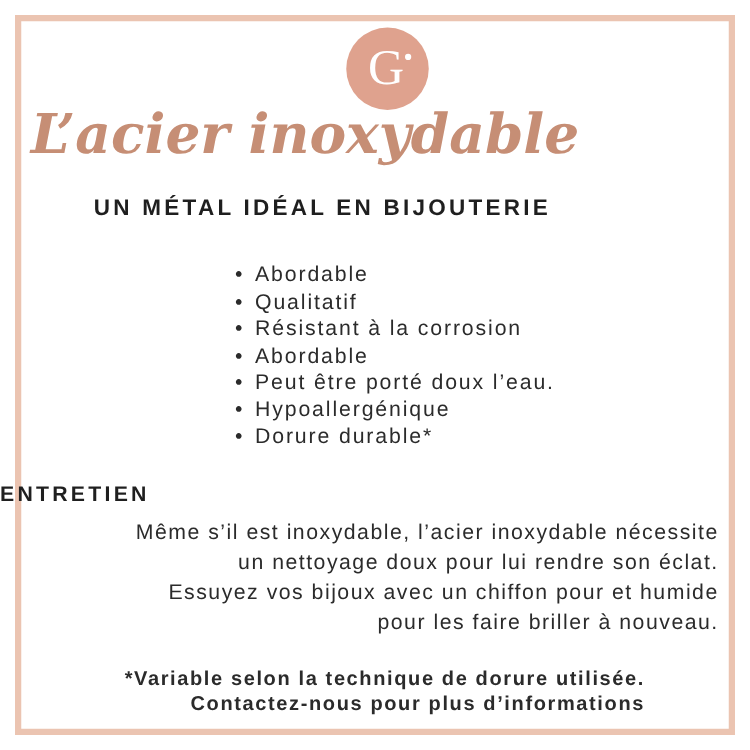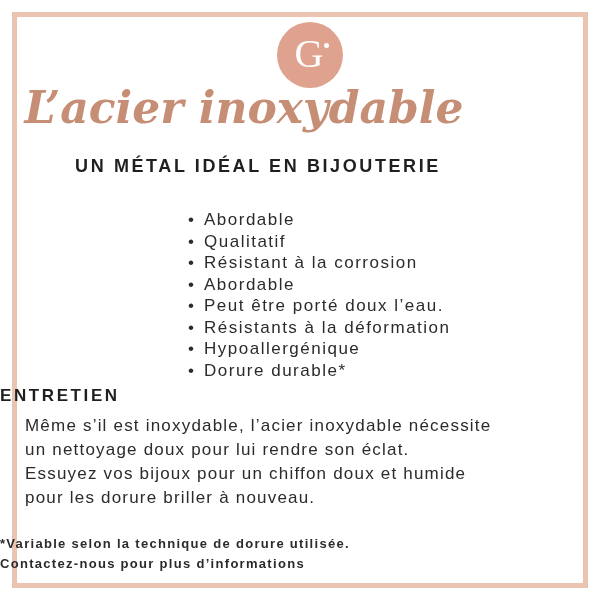--- a/index.html
+++ b/index.html
@@ -102,33 +102,33 @@
     font-size: 17px;
     font-weight: 700;
     letter-spacing: 2.6px;
     color: #1f1f1f;
   }
   .care-body {
     position: absolute;
     top: 414px;
     left: 25px;
     width: 550px;
-    text-align: left;
+    text-align: right;
     font-size: 17px;
     line-height: 24px;
     letter-spacing: 1.2px;
     color: #2b2b2b;
   }
   .footnote {
     position: absolute;
     top: 534px;
     left: 0;
     width: 516px;
-    text-align: left;
-    font-size: 13px;
+    text-align: right;
+    font-size: 16px;
     font-weight: 700;
     line-height: 20px;
     letter-spacing: 1.3px;
     color: #2b2b2b;
   }
 </style>
 </head>
 <body>
 
 <div class="frame"></div>
@@ -141,30 +141,29 @@
 <div class="title">L’acier inoxydable</div>
 
 <div class="subtitle">UN MÉTAL IDÉAL EN BIJOUTERIE</div>
 
 <ul class="benefits">
   <li>Abordable</li>
   <li>Qualitatif</li>
   <li>Résistant à la corrosion</li>
   <li>Abordable</li>
   <li>Peut être porté doux l’eau.</li>
-  <li>Résistants à la déformation</li>
   <li>Hypoallergénique</li>
   <li>Dorure durable*</li>
 </ul>
 
 <div class="care-heading">ENTRETIEN</div>
 
 <div class="care-body">
   <div>Même s’il est inoxydable, l’acier inoxydable nécessite</div>
   <div>un nettoyage doux pour lui rendre son éclat.</div>
-  <div>Essuyez vos bijoux pour un chiffon doux et humide</div>
-  <div>pour les dorure briller à nouveau.</div>
+  <div>Essuyez vos bijoux avec un chiffon pour et humide</div>
+  <div>pour les faire briller à nouveau.</div>
 </div>
 
 <div class="footnote">
   <div>*Variable selon la technique de dorure utilisée.</div>
   <div>Contactez-nous pour plus d’informations</div>
 </div>
 
 </body></html>

